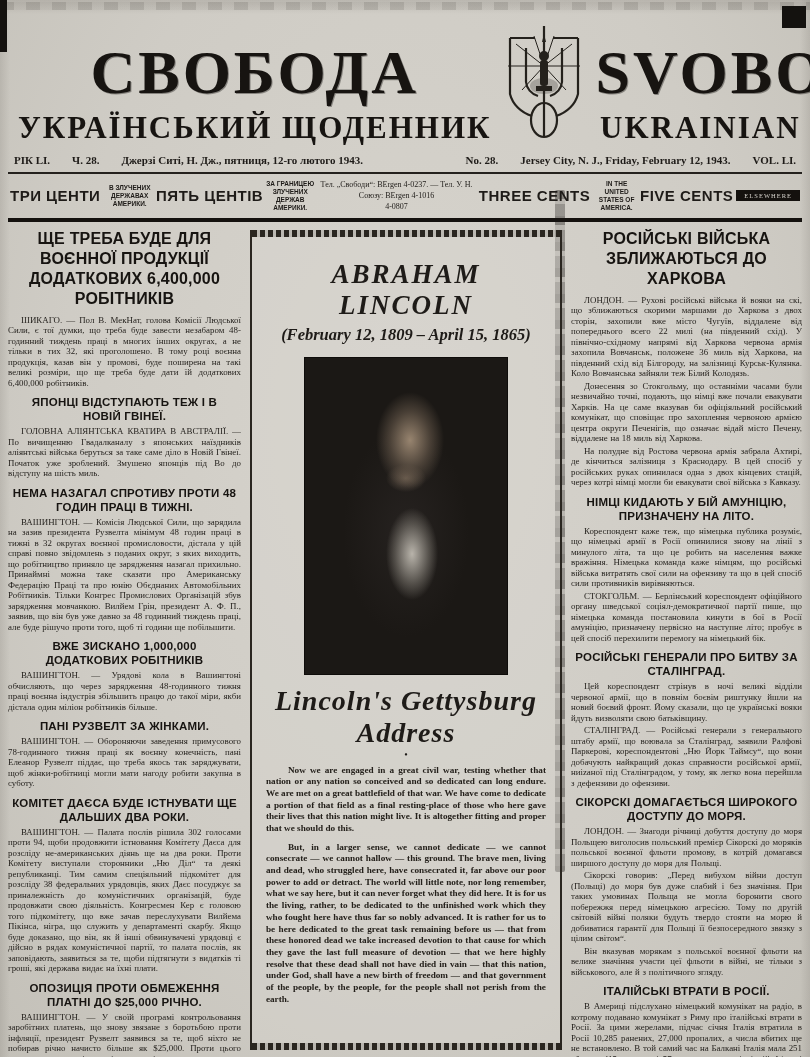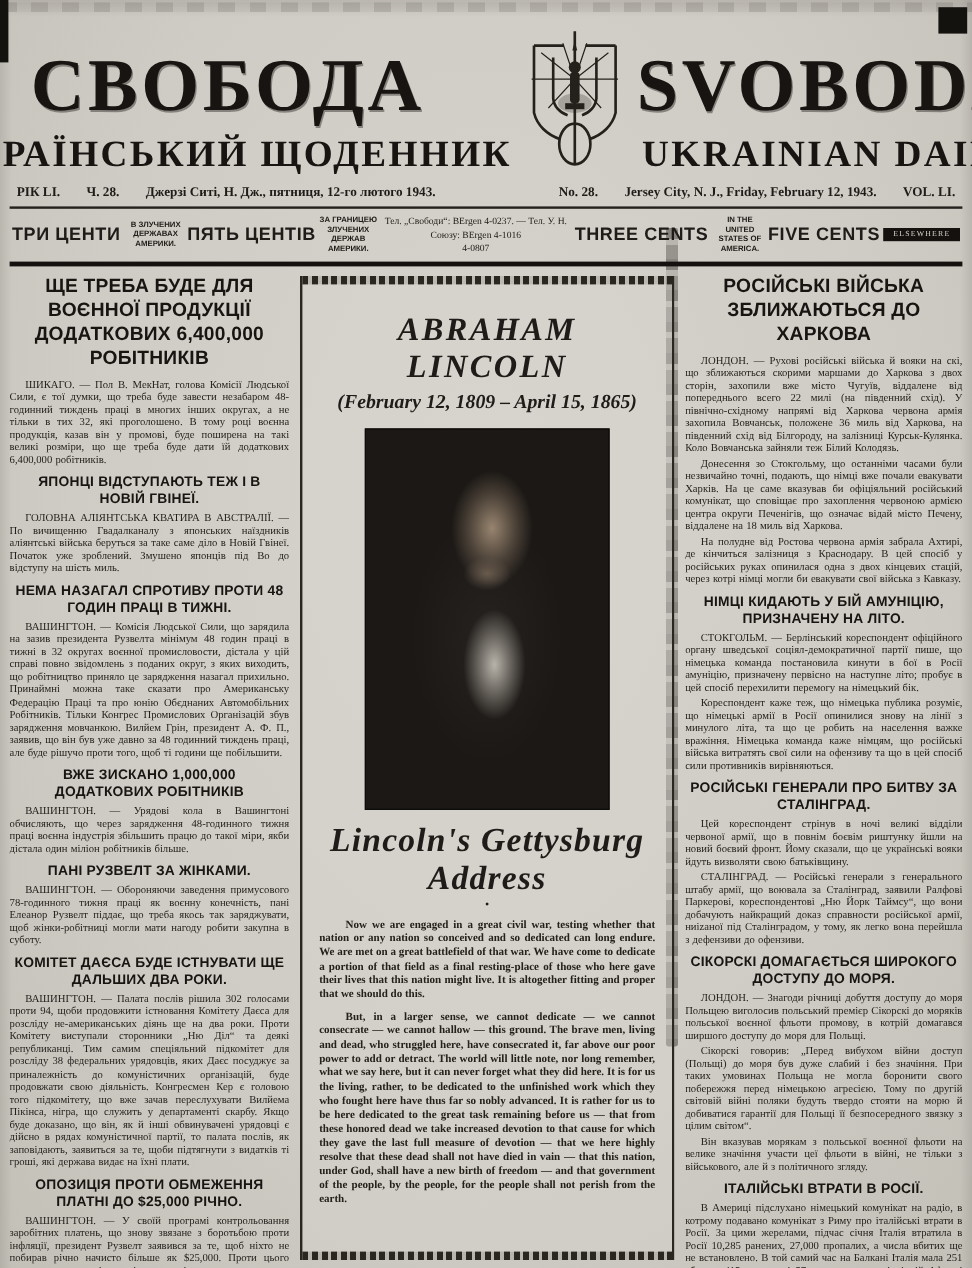--- a/index.html
+++ b/index.html
@@ -20,21 +20,21 @@
   }
   .corner-mark { position:absolute; background:#14120f; }
   #film-strip { position:absolute; left:0; top:2px; width:100%; height:8px;
     background:repeating-linear-gradient(90deg, rgba(60,56,50,.35) 0 14px, rgba(60,56,50,.08) 14px 26px); opacity:.5; }
   #scan-artifact { position:absolute; left:555px; top:190px; width:10px; height:682px;
     background:repeating-linear-gradient(180deg, rgba(30,27,24,.75) 0 9px, rgba(30,27,24,.25) 9px 14px, rgba(30,27,24,.6) 14px 26px);
     opacity:.55; border-radius:2px; }
 
   
   #masthead { position:relative; padding-top:24px; }
-  #title-row { display:flex; align-items:flex-end; justify-content:center; padding:0 18px; }
+  #title-row { display:flex; align-items:flex-end; justify-content:flex-start; padding:0 18px; }
   .title-block { text-align:center; }
   .main-title {
     font-family:"Liberation Serif", serif; font-weight:bold;
     font-size:62px; line-height:.95; letter-spacing:3px; color:#171411;
     text-shadow:1px 1px 0 rgba(23,20,17,.4);
   }
   .sub-title { font-weight:bold; font-size:31px; letter-spacing:2px; margin-top:8px; color:#171411; white-space:nowrap; }
   #emblem { width:96px; height:118px; flex:0 0 auto; margin:0 4px 4px; }
   #dateline { display:flex; justify-content:space-between; font-weight:bold; font-size:11px; padding:8px 14px 4px; }
   .dl-left, .dl-right { display:flex; gap:22px; flex:1; }
@@ -224,22 +224,22 @@
 
     <div id="col-right" class="col">
       <div class="article">
         <div class="headline headline-lg">РОСІЙСЬКІ ВІЙСЬКА ЗБЛИЖАЮТЬСЯ ДО ХАРКОВА</div>
         <p class="body">ЛОНДОН. — Рухові російські війська й вояки на скі, що зближаються скорими маршами до Харкова з двох сторін, захопили вже місто Чугуїв, віддалене від попереднього всего 22 милі (на південний схід). У північно-східному напрямі від Харкова червона армія захопила Вовчанськ, положене 36 миль від Харкова, на південний схід від Білгороду, на залізниці Курськ-Кулянка. Коло Вовчанська зайняли теж Білий Колодязь.</p>
         <p class="body">Донесення зо Стокгольму, що останніми часами були незвичайно точні, подають, що німці вже почали евакувати Харків. На це саме вказував би офіціяльний російський комунікат, що сповіщає про захоплення червоною армією центра округи Печенігів, що означає відай місто Печену, віддалене на 18 миль від Харкова.</p>
         <p class="body">На полудне від Ростова червона армія забрала Ахтирі, де кінчиться залізниця з Краснодару. В цей спосіб у російських руках опинилася одна з двох кінцевих стацій, через котрі німці могли би евакувати свої війська з Кавказу.</p>
       </div>
       <div class="article">
         <div class="headline">НІМЦІ КИДАЮТЬ У БІЙ АМУНІЦІЮ, ПРИЗНАЧЕНУ НА ЛІТО.</div>
+        <p class="body">Кореспондент каже теж, що німецька публика розуміє, що німецькі армії в Росії опинилися знову на лінії з минулого літа, та що це робить на населення важке вражіння. Німецька команда каже німцям, що російські війська витратять свої сили на офензиву та що в цей спосіб сили противників вирівняються.</p>
         <p class="body">СТОКГОЛЬМ. — Берлінський кореспондент офіційного органу шведської соціял-демократичної партії пише, що німецька команда постановила кинути в бої в Росії амуніцію, призначену первісно на наступне літо; пробує в цей спосіб перехилити перемогу на німецький бік.</p>
-        <p class="body">Кореспондент каже теж, що німецька публика розуміє, що німецькі армії в Росії опинилися знову на лінії з минулого літа, та що це робить на населення важке вражіння. Німецька команда каже німцям, що російські війська витратять свої сили на офензиву та що в цей спосіб сили противників вирівняються.</p>
       </div>
       <div class="article">
         <div class="headline">РОСІЙСЬКІ ГЕНЕРАЛИ ПРО БИТВУ ЗА СТАЛІНГРАД.</div>
         <p class="body">Цей кореспондент стрінув в ночі великі відділи червоної армії, що в повнім боєвім риштунку йшли на новий боєвий фронт. Йому сказали, що це українські вояки йдуть визволяти свою батьківщину.</p>
         <p class="body">СТАЛІНГРАД. — Російські генерали з генерального штабу армії, що воювала за Сталінград, заявили Ралфові Паркерові, кореспондентові „Ню Йорк Таймсу“, що вони добачують найкращий доказ справности російської армії, ниizаної під Сталінградом, у тому, як легко вона перейшла з дефензиви до офензиви.</p>
       </div>
       <div class="article">
         <div class="headline">СІКОРСКІ ДОМАГАЄТЬСЯ ШИРОКОГО ДОСТУПУ ДО МОРЯ.</div>
         <p class="body">ЛОНДОН. — Знагоди річниці добуття доступу до моря Польщею виголосив польський премієр Сікорскі до моряків польської воєнної фльоти промову, в котрій домагався ширшого доступу до моря для Польщі.</p>
         <p class="body">Сікорскі говорив: „Перед вибухом війни доступ (Польщі) до моря був дуже слабий і без значіння. При таких умовинах Польща не могла боронити свого побережжя перед німецькою агресією. Тому по другій світовій війні поляки будуть твердо стояти на морю й добиватися гарантії для Польщі її безпосередного звязку з цілим світом“.</p>

